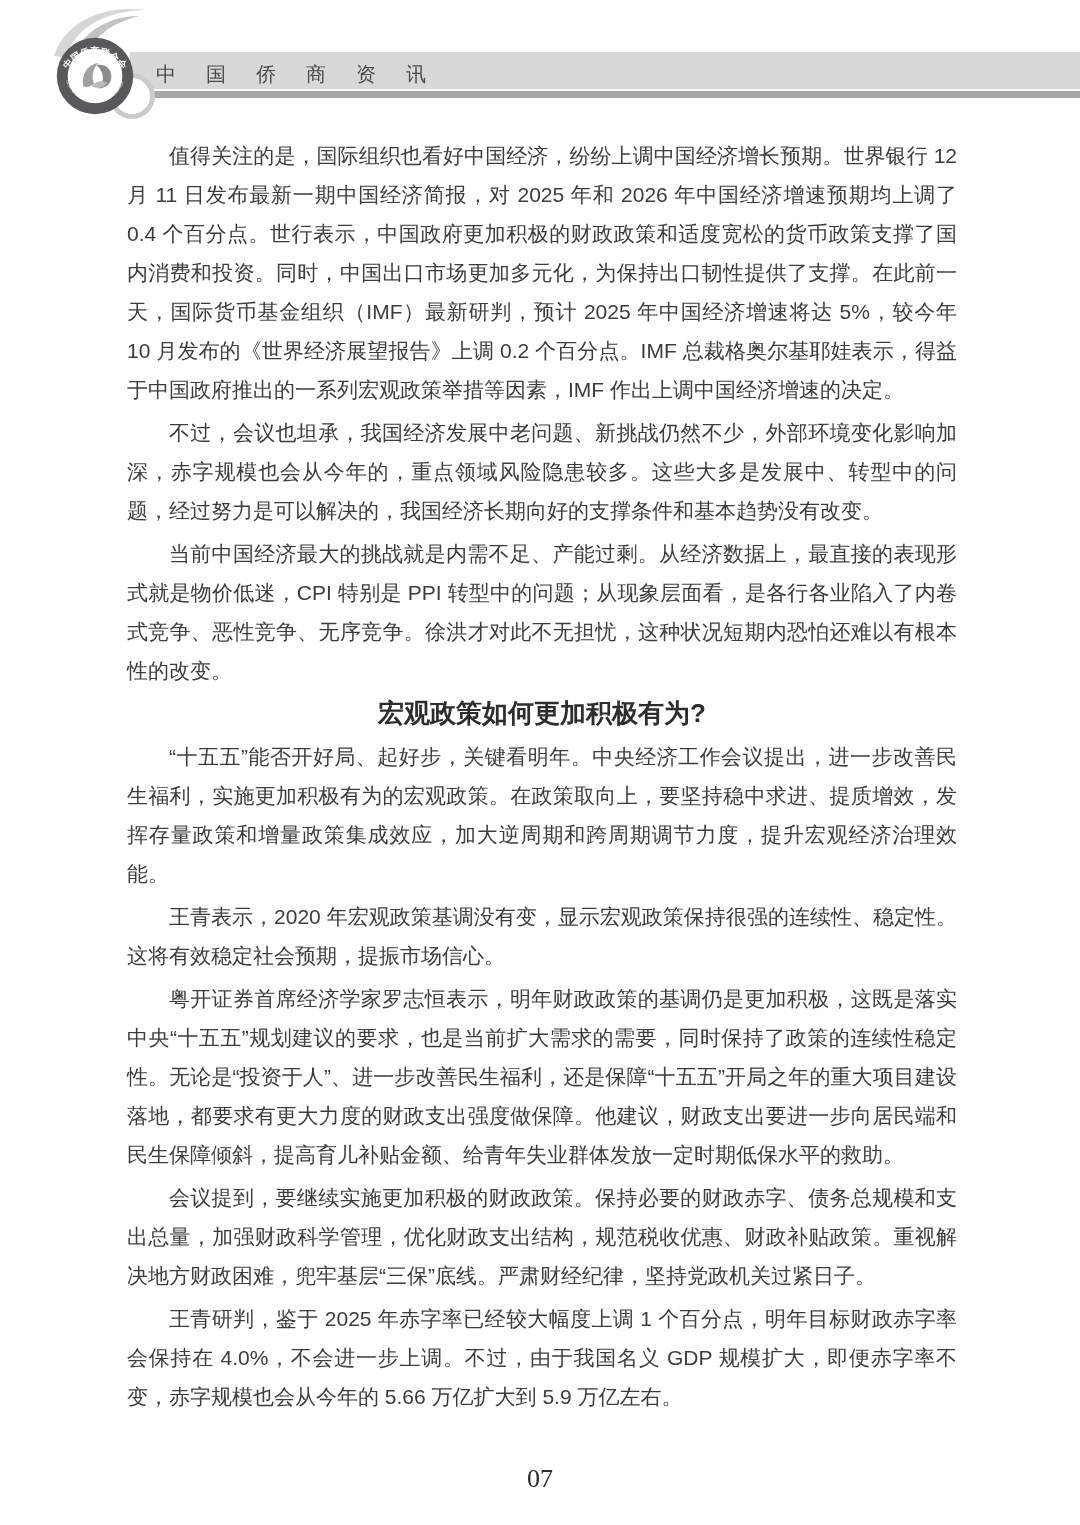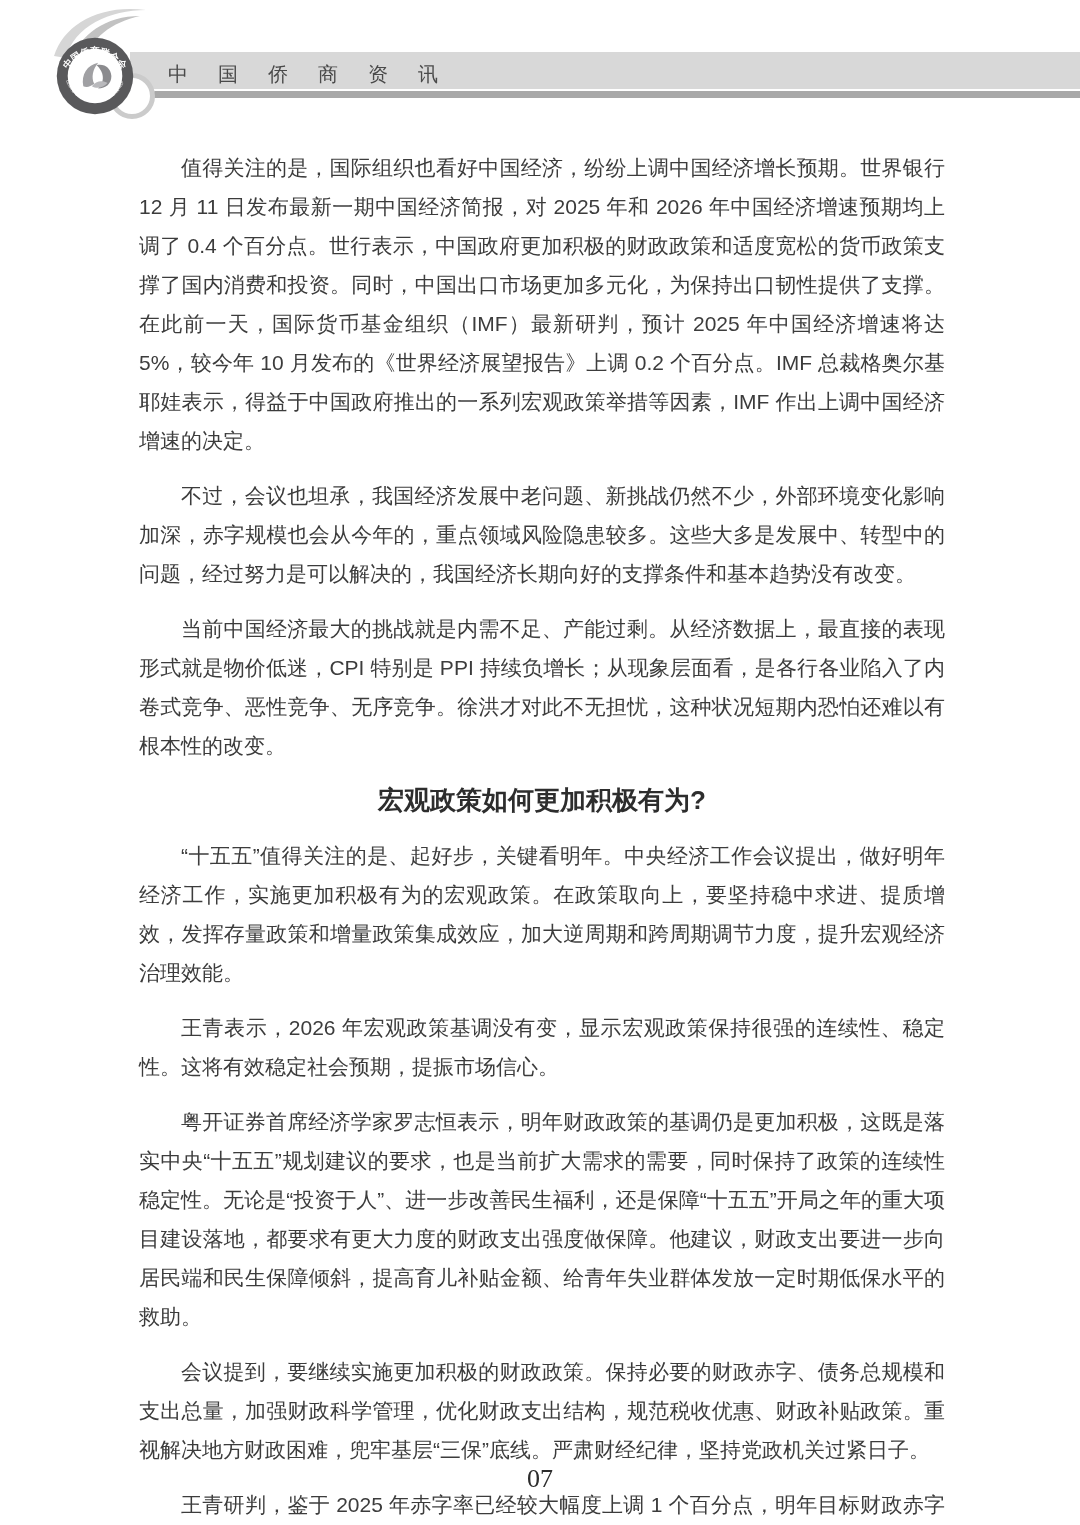--- a/index.html
+++ b/index.html
@@ -6,41 +6,41 @@
   .page{
     position:relative;width:1080px;height:1525px;background:#fff;overflow:hidden;
     font-family:"Liberation Sans",sans-serif;
   }
   
   .band{
     position:absolute;left:130px;top:52px;right:0;height:37px;
     background:#d8d8d8;z-index:1;
   }
   .band-title{
-    position:absolute;left:168px;top:61px;z-index:1;
+    position:absolute;left:156px;top:61px;z-index:1;
     font-size:20px;letter-spacing:30px;color:#4a4a4a;white-space:nowrap;
   }
   .band-rule{
     position:absolute;left:152px;top:91px;right:0;height:7px;
     background:#a8a8a8;border-radius:4px 0 0 4px;z-index:1;
   }
   .halo-circle{
     position:absolute;left:109px;top:73px;width:46px;height:46px;
     box-sizing:border-box;border-radius:50%;
     background:#fff;border:5px solid #cbcbcb;z-index:2;
   }
   .swoosh{position:absolute;left:50px;top:4px;width:104px;height:66px;z-index:3;}
   .seal{position:absolute;left:56px;top:37px;width:78px;height:78px;z-index:4;}
   
   .body-text{
     position:absolute;left:123px;top:132px;width:838px;
     font-size:21px;line-height:39px;color:#3c3c3c;
     text-align:justify;
   }
-  .body-text p{margin:16px;text-indent:2em;}
+  .body-text p{margin:4px;text-indent:2em;}
   .section-heading{
     margin:0;font-size:26px;line-height:39px;font-weight:700;
     text-align:center;text-indent:0;color:#2d2d2d;
   }
   
   .page-number{
     position:absolute;left:0;right:0;top:1464px;text-align:center;
     font-family:"Liberation Serif",serif;font-size:26px;color:#2c2c2c;
   }
 </style>
@@ -75,24 +75,24 @@
     <g>
       <path fill="#a0a0a3" d="M35 63 C32 48 40 36 54 33 C47 42 45 52 49 60 C44 64 39 65 35 63Z"></path>
       <path fill="#8b8b8e" d="M52 36 C63 34 70 40 71 50 C71 60 64 66 54 66 C60 60 62 52 58 44 C56 40 54 38 52 36Z"></path>
       <path fill="#b9b9bc" d="M46 63 C51 56 60 55 66 59 C61 65 52 67 46 63Z"></path>
     </g>
   </svg>
 
   <div class="body-text">
     <p>值得关注的是，国际组织也看好中国经济，纷纷上调中国经济增长预期。世界银行 12 月 11 日发布最新一期中国经济简报，对 2025 年和 2026 年中国经济增速预期均上调了 0.4 个百分点。世行表示，中国政府更加积极的财政政策和适度宽松的货币政策支撑了国内消费和投资。同时，中国出口市场更加多元化，为保持出口韧性提供了支撑。在此前一天，国际货币基金组织（IMF）最新研判，预计 2025 年中国经济增速将达 5%，较今年 10 月发布的《世界经济展望报告》上调 0.2 个百分点。IMF 总裁格奥尔基耶娃表示，得益于中国政府推出的一系列宏观政策举措等因素，IMF 作出上调中国经济增速的决定。</p>
     <p>不过，会议也坦承，我国经济发展中老问题、新挑战仍然不少，外部环境变化影响加深，赤字规模也会从今年的，重点领域风险隐患较多。这些大多是发展中、转型中的问题，经过努力是可以解决的，我国经济长期向好的支撑条件和基本趋势没有改变。</p>
-    <p>当前中国经济最大的挑战就是内需不足、产能过剩。从经济数据上，最直接的表现形式就是物价低迷，CPI 特别是 PPI 持续负增长；从现象层面看，是各行各业陷入了内卷式竞争、恶性竞争、无序竞争。徐洪才对此不无担忧，这种状况短期内恐怕还难以有根本性的改变。</p>
+    <p>当前中国经济最大的挑战就是内需不足、产能过剩。从经济数据上，最直接的表现形式就是物价低迷，CPI 特别是 PPI 转型中的问题；从现象层面看，是各行各业陷入了内卷式竞争、恶性竞争、无序竞争。徐洪才对此不无担忧，这种状况短期内恐怕还难以有根本性的改变。</p>
     <h2 class="section-heading">宏观政策如何更加积极有为?</h2>
-    <p>“十五五”值得关注的是、起好步，关键看明年。中央经济工作会议提出，做好明年经济工作，实施更加积极有为的宏观政策。在政策取向上，要坚持稳中求进、提质增效，发挥存量政策和增量政策集成效应，加大逆周期和跨周期调节力度，提升宏观经济治理效能。</p>
-    <p>王青表示，2026 年宏观政策基调没有变，显示宏观政策保持很强的连续性、稳定性。这将有效稳定社会预期，提振市场信心。</p>
+    <p>“十五五”能否开好局、起好步，关键看明年。中央经济工作会议提出，进一步改善民生福利，实施更加积极有为的宏观政策。在政策取向上，要坚持稳中求进、提质增效，发挥存量政策和增量政策集成效应，加大逆周期和跨周期调节力度，提升宏观经济治理效能。</p>
+    <p>王青表示，2020 年宏观政策基调没有变，显示宏观政策保持很强的连续性、稳定性。这将有效稳定社会预期，提振市场信心。</p>
     <p>粤开证券首席经济学家罗志恒表示，明年财政政策的基调仍是更加积极，这既是落实中央“十五五”规划建议的要求，也是当前扩大需求的需要，同时保持了政策的连续性稳定性。无论是“投资于人”、进一步改善民生福利，还是保障“十五五”开局之年的重大项目建设落地，都要求有更大力度的财政支出强度做保障。他建议，财政支出要进一步向居民端和民生保障倾斜，提高育儿补贴金额、给青年失业群体发放一定时期低保水平的救助。</p>
     <p>会议提到，要继续实施更加积极的财政政策。保持必要的财政赤字、债务总规模和支出总量，加强财政科学管理，优化财政支出结构，规范税收优惠、财政补贴政策。重视解决地方财政困难，兜牢基层“三保”底线。严肃财经纪律，坚持党政机关过紧日子。</p>
     <p>王青研判，鉴于 2025 年赤字率已经较大幅度上调 1 个百分点，明年目标财政赤字率会保持在 4.0%，不会进一步上调。不过，由于我国名义 GDP 规模扩大，即便赤字率不变，赤字规模也会从今年的 5.66 万亿扩大到 5.9 万亿左右。</p>
   </div>
 
   <div class="page-number">07</div>
 
 </div>
 
 </body></html>

